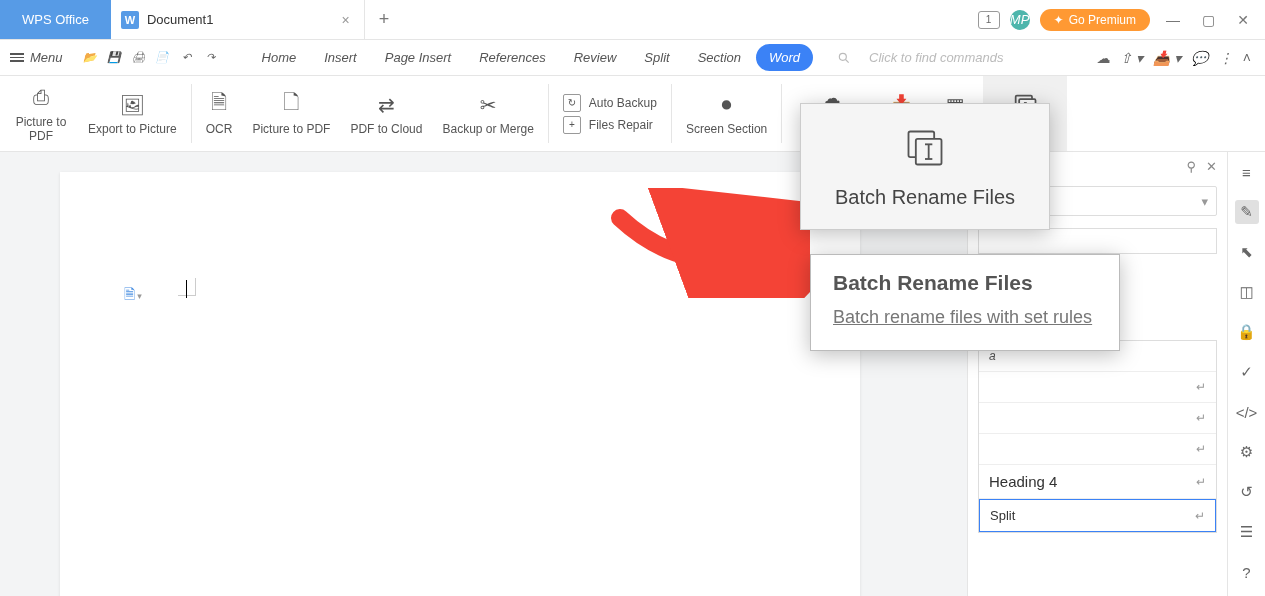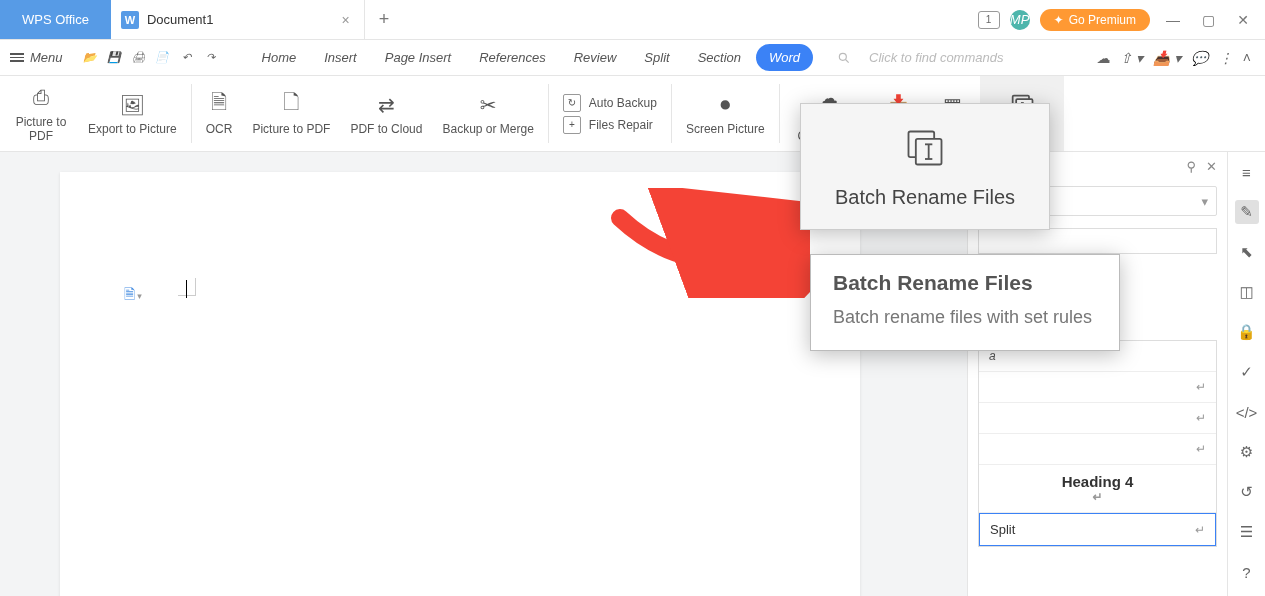--- a/index.html
+++ b/index.html
@@ -154,21 +154,21 @@
   border-left:1px solid #e5e5e5;
   position:relative;
   display:flex;
   flex-direction:column;
 }
 .panel-head{ height:28px; display:flex;align-items:center;justify-content:flex-end;gap:10px;padding:0 10px;color:#888;font-size:13px;}
 .style-filter{ margin:6px 10px; height:30px; border:1px solid #ddd; border-radius:2px; display:flex;align-items:center;justify-content:flex-end;padding:0 8px;color:#999;}
 .style-list{ margin:6px 10px; border:1px solid #ddd;}
 .style-item{ padding:8px 10px; border-bottom:1px solid #eee; display:flex;justify-content:space-between;align-items:center; font-size:13px; cursor:pointer;}
 .style-item .pilcrow{ color:#999; font-size:12px;}
-.style-item.h4{ font-weight:bold; font-size:15px;flex-direction:column;}
+.style-item.h4{ font-weight:normal; font-size:15px;}
 .style-item.normal{ border:1.5px solid #3B82F6; background:#fff;}
 .style-item.aitem{ font-size:12px; font-style:italic; color:#555;}
 
 .side-rail{
   width:38px;
   background:#fff;
   border-left:1px solid #e5e5e5;
   display:flex;
   flex-direction:column;
   align-items:center;
@@ -199,21 +199,21 @@
   position:absolute;
   left:810px; top:254px;
   width:310px;
   background:#fff;
   border:1px solid #bbb;
   box-shadow:0 4px 20px rgba(0,0,0,.25);
   padding:16px 22px 20px;
   z-index:99;
 }
 .tooltip-box h4{ font-size:21px; color:#555; margin-bottom:10px;}
-.tooltip-box p{ font-size:18px; color:#777; line-height:1.4;}
+.tooltip-box p{ font-size:18px; color:#777; line-height:1.4;text-decoration:underline;}
 
 .arrow{
   position:absolute;
   left:610px; top:188px;
   z-index:98;
 }
 </style>
 </head>
 <body>
 
@@ -315,21 +315,21 @@
       <span>Auto Backup</span>
     </div>
     <div class="ritem">
       <span class="ri">+</span>
       <span>Files Repair</span>
     </div>
   </div>
   <div class="rsep"></div>
   <div class="rgroup">
     <span class="ricon">⏺</span>
-    <span>Screen Picture</span>
+    <span>Screen Section</span>
   </div>
   <div class="rsep"></div>
   <div class="rgroup">
     <span class="ricon">☁</span>
     <span style="max-width:70px">Save to Cloud Docs</span>
   </div>
   <div class="rgroup">
     <span class="ricon">📥</span>
     <span>File C</span>
   </div>

